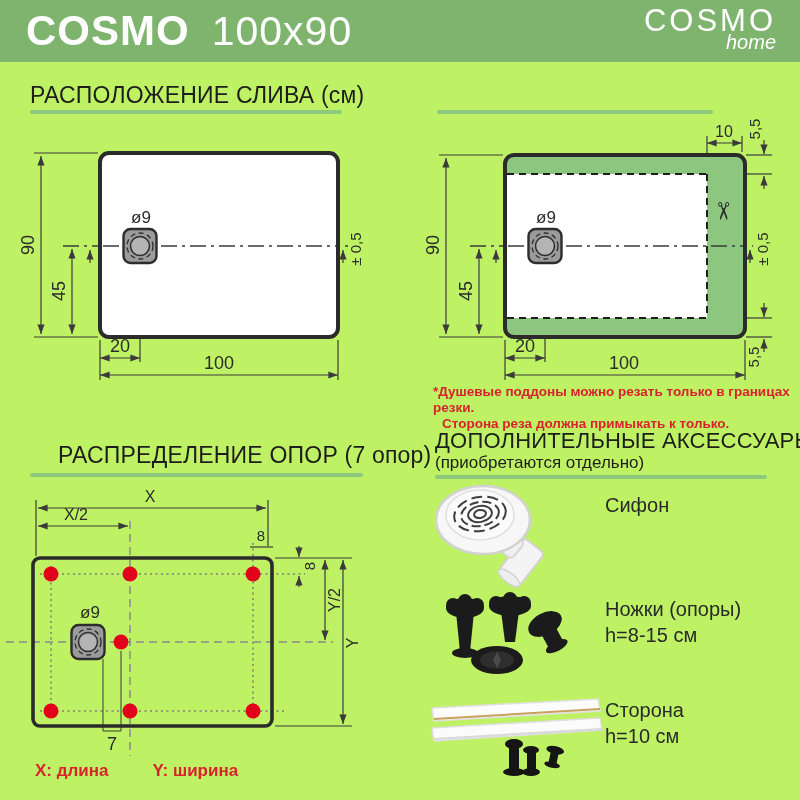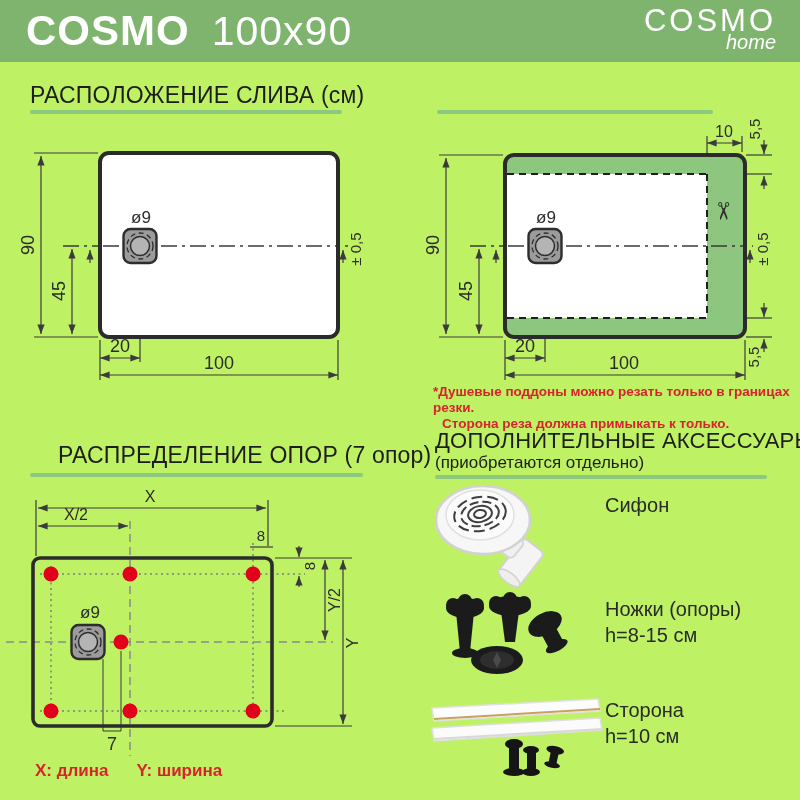--- a/index.html
+++ b/index.html
@@ -19,21 +19,21 @@
   .logo .brand-sub{font-size:20px;font-style:italic;margin-top:-4px;}
   
   .sec-title{position:absolute;font-weight:400;color:#1d1d1b;font-size:23px;letter-spacing:.2px;white-space:nowrap;}
   .sec-sub{position:absolute;font-weight:400;color:#1d1d1b;font-size:17px;white-space:nowrap;}
   .underline{position:absolute;height:4px;background:#8cc87e;border-radius:2px;}
   
   svg{position:absolute;overflow:visible;}
   svg text{font-family:"Liberation Sans","DejaVu Sans",sans-serif;fill:#2c2c2c;}
   .warn{position:absolute;left:433px;top:384px;width:364px;color:#d8232f;font-size:13.5px;font-weight:700;line-height:16px;}
   .warn .l2{padding-left:9px;}
-  .legend{position:absolute;left:35px;top:761px;display:flex;gap:28px;color:#d8232f;font-size:17px;font-weight:700;}
+  .legend{position:absolute;left:35px;top:761px;display:flex;gap:44px;color:#d8232f;font-size:17px;font-weight:700;}
   
   .acc-label{position:absolute;left:605px;color:#2a2a2a;font-size:20px;line-height:26px;}
 </style>
 </head>
 <body>
 
 <div id="stage">
 
   <div class="header">
     <span class="product">COSMO</span>

